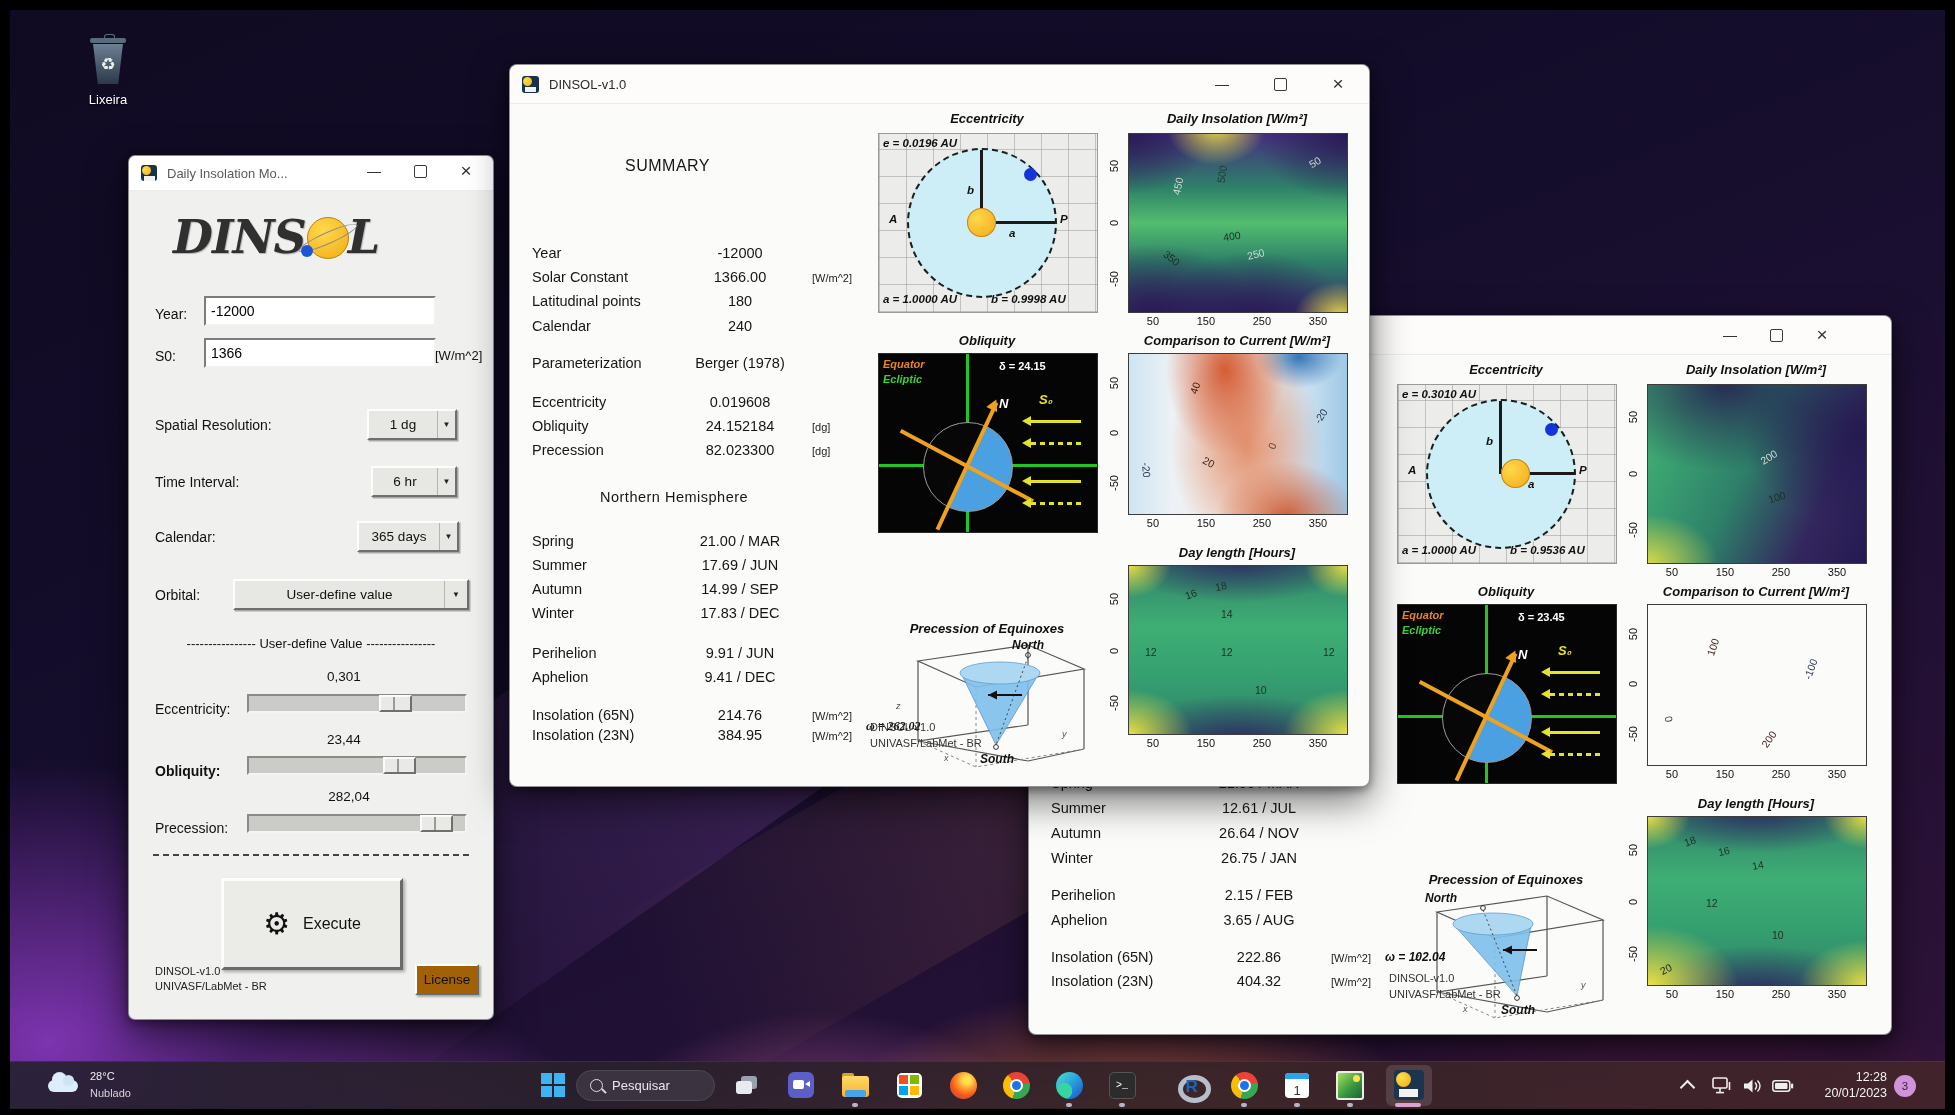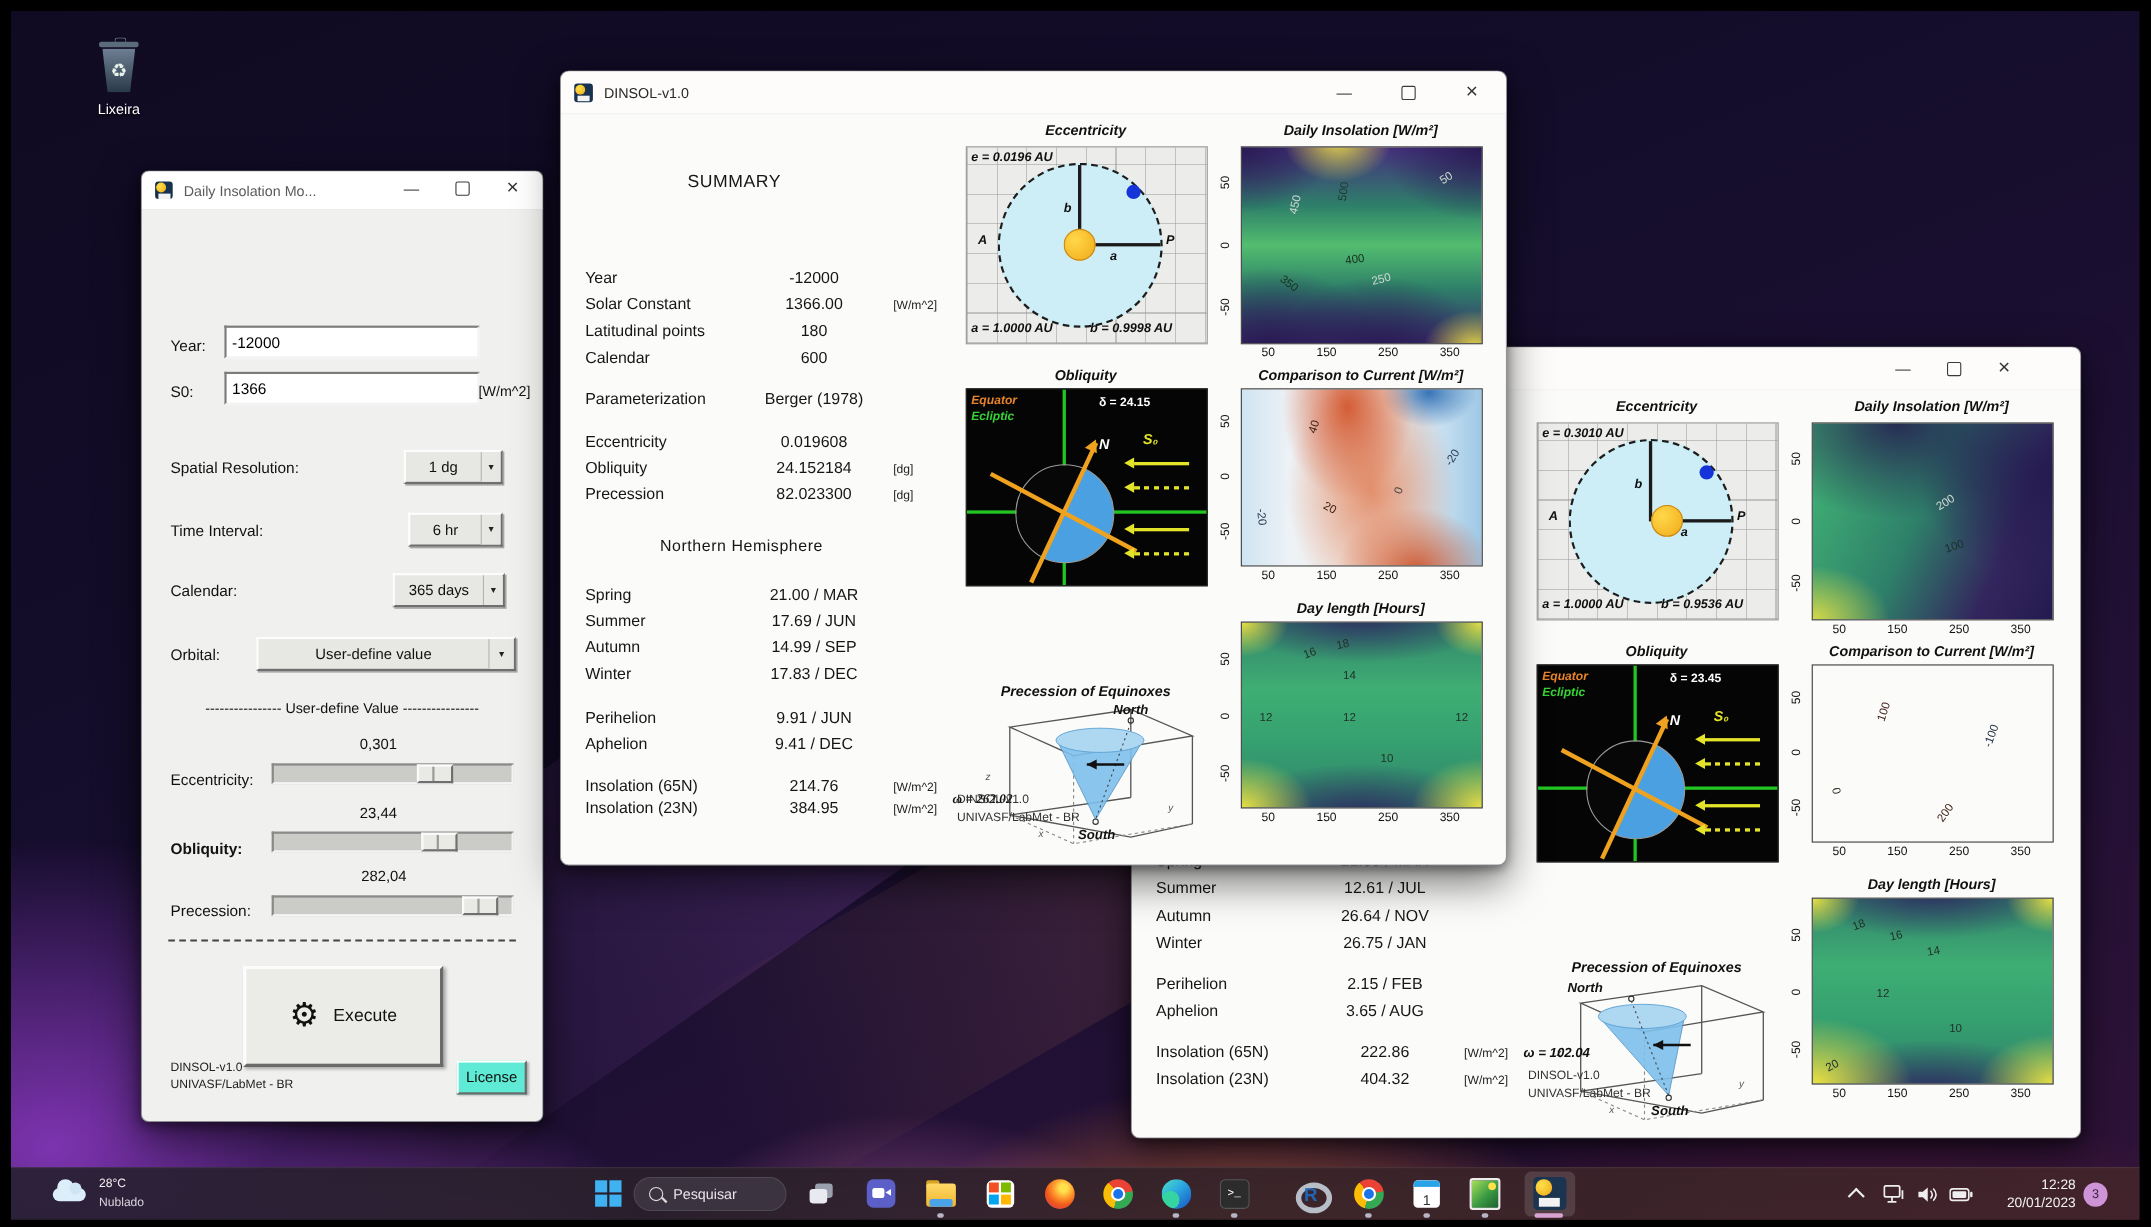--- a/index.html
+++ b/index.html
@@ -42,21 +42,21 @@
   .tk-dd-text{flex:1;text-align:center;font-size:13.5px;color:#111;white-space:nowrap;}
   .tk-dd-arr{width:17px;align-self:stretch;display:flex;align-items:center;justify-content:center;font-size:8px;color:#222;border-left:1px solid #b5b5b0;background:#e7e7e3;}
   .tk-scale{position:absolute;height:15px;background:#cbcbc7;border:2px solid;border-color:#8a8a8a #f4f4f4 #f4f4f4 #8a8a8a;}
   .thumb{position:absolute;top:-1px;width:29px;height:13px;background:#e9e9e5;border:2px solid;border-color:#fbfbfb #6f6f6f #6f6f6f #fbfbfb;}
   .thumb::after{content:'';position:absolute;left:12px;top:0px;width:2px;height:13px;background:#9a9a96;}
   .scale-val{position:absolute;font-size:13.5px;color:#111;width:130px;text-align:center;}
   .sep-text{position:absolute;width:100%;text-align:center;font-size:13px;color:#111;}
   .dash-div{position:absolute;border-top:2px dashed #444;}
   .exec-btn{position:absolute;background:#ebebe7;border:3px solid;border-color:#fdfdfd #6a6a6a #6a6a6a #fdfdfd;box-shadow:2px 2px 3px rgba(0,0,0,.3);display:flex;align-items:center;justify-content:center;gap:13px;font-size:16px;color:#111;}
   .gear{font-size:30px;line-height:1;color:#111;}
-  .lic-btn{position:absolute;background:#5eead4;border:2px solid;border-color:#fdfdfd #6a6a6a #6a6a6a #fdfdfd;box-shadow:1.5px 1.5px 2px rgba(0,0,0,.3);display:flex;align-items:center;justify-content:center;font-size:13.5px;color:#111;}
+  .lic-btn{position:absolute;background:#a16207;border:2px solid;border-color:#fdfdfd #6a6a6a #6a6a6a #fdfdfd;box-shadow:1.5px 1.5px 2px rgba(0,0,0,.3);display:flex;align-items:center;justify-content:center;font-size:13.5px;color:#111;}
   .gui-footer{position:absolute;font-size:11px;color:#222;line-height:15px;}
   
   .logo{position:absolute;display:flex;align-items:center;}
   .logo-txt{font-family:"DejaVu Serif",serif;font-style:italic;font-weight:bold;font-size:46px;color:#303030;text-shadow:1px 1px 1px rgba(0,0,0,.25);letter-spacing:-1px;}
   .logo-sun{position:relative;width:40px;height:40px;margin:0 1px;}
   .logo-sun .disc{position:absolute;left:0;top:0;width:40px;height:40px;border-radius:50%;background:radial-gradient(circle at 38% 32%,#ffd94e,#f2ab12);border:1px solid #b8860b;}
   .logo-sun .ring{position:absolute;left:-11px;top:15px;width:62px;height:10px;border:1.5px solid #8a8a8a;border-radius:50%;transform:rotate(-24deg);}
   .logo-sun .moon{position:absolute;left:-6px;top:28px;width:12px;height:12px;border-radius:50%;background:#1a56d6;}
   
   .swin{background:#fbfbfa;}
@@ -336,20 +336,29 @@
         <span class="ctl-min">—</span>
       </span>
     <span class="tbar-ctl" style="right:50px;top:-2px;height:34px;">
         <span class="ctl-max-box"></span>
       </span>
     <span class="tbar-ctl" style="right:4px;top:-2px;height:34px;">
         <span class="ctl-close">×</span>
       </span>
   </div>
 
+  <div class="logo" style="left:44px;top:54px;">
+    <span class="logo-txt">DINS</span>
+    <span class="logo-sun">
+        <span class="disc"></span>
+        <span class="ring"></span>
+        <span class="moon"></span>
+      </span>
+    <span class="logo-txt">L</span>
+  </div>
 
   <span class="tk-label" style="left:26px;top:150px;">Year:</span>
   <input class="tk-entry" style="left: 75px; top: 140px; width: 218px;" readonly="" value="-12000">
   <span class="tk-label" style="left:26px;top:192px;">S0:</span>
   <input class="tk-entry" style="left: 75px; top: 182px; width: 218px;" readonly="" value="1366">
   <span class="tk-label" style="left:306px;top:192px;font-size:13px;">[W/m^2]</span>
 
   <span class="tk-label" style="left:26px;top:261px;">Spatial Resolution:</span>
   <div class="tk-dd" style="left:238px;top:253px;width:86px;">
     <span class="tk-dd-text">1  dg</span>
@@ -435,21 +444,21 @@
       <span class="sl">Solar Constant</span>
       <span class="sv">1366.00</span>
       <span class="su">[W/m^2]</span>
     </div>
   <div class="srow" style="top:228px;">
       <span class="sl">Latitudinal points</span>
       <span class="sv">180</span>
     </div>
   <div class="srow" style="top:253px;">
       <span class="sl">Calendar</span>
-      <span class="sv">600</span>
+      <span class="sv">240</span>
     </div>
   <div class="srow" style="top:290px;">
       <span class="sl">Parameterization</span>
       <span class="sv">Berger (1978)</span>
     </div>
   <div class="srow" style="top:329px;">
       <span class="sl">Eccentricity</span>
       <span class="sv">0.019608</span>
     </div>
   <div class="srow" style="top:353px;">

